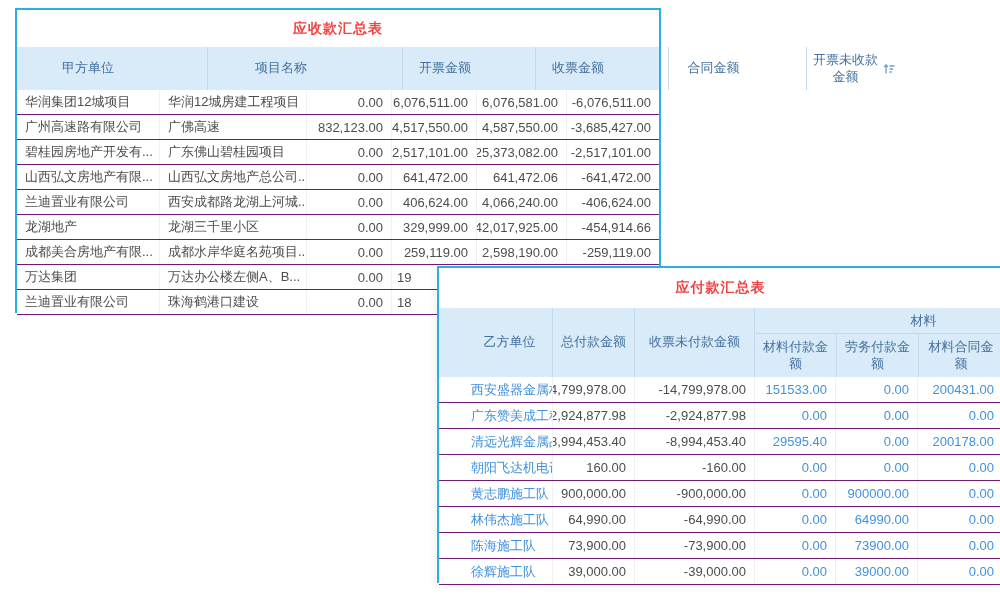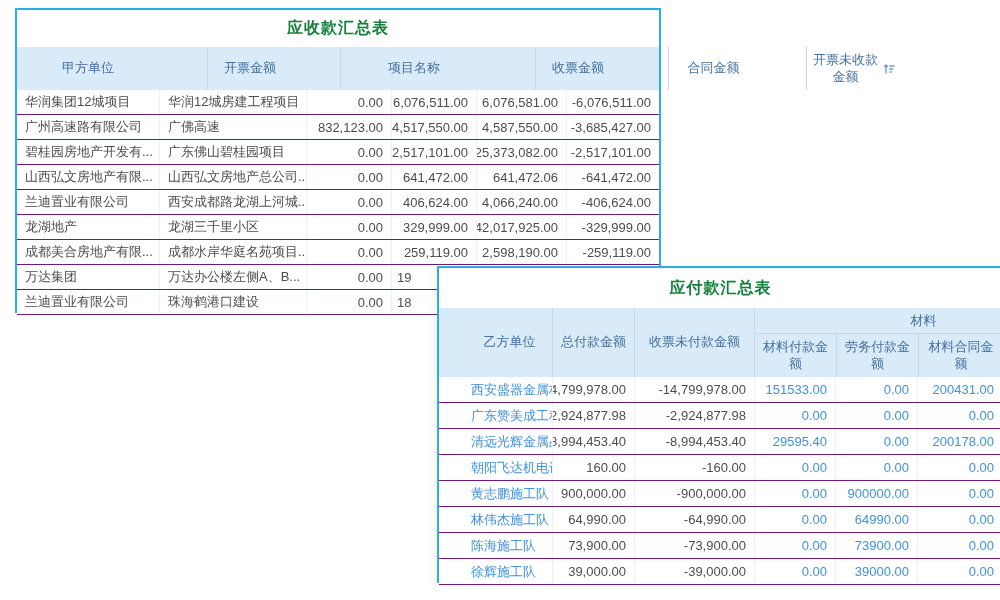--- a/index.html
+++ b/index.html
@@ -1,21 +1,21 @@
 <!DOCTYPE html>
 <html><head>
 <meta charset="utf-8">
 <style>
   html,body{margin:0;padding:0;background:#ffffff;
     font-family:"Liberation Sans","DejaVu Sans",sans-serif;}
   .canvas{position:relative;width:1000px;height:600px;background:#fff;overflow:hidden;}
 
   .tbl{position:absolute;background:#fff;border:2px solid #2baee5;box-sizing:border-box;}
   .tbl-title{display:flex;align-items:center;justify-content:center;
-    font-size:16px;font-weight:bold;color:#15803d;letter-spacing:1px;}
+    font-size:14px;font-weight:bold;color:#ef4444;letter-spacing:1px;}
 
   
   .thead{display:flex;background:#d9eaf8;color:#44719e;}
   .th{box-sizing:border-box;display:flex;align-items:center;justify-content:center;
     text-align:center;font-size:13px;line-height:1.25;border-left:1px solid #c6d9eb;
     padding:0 4px;}
   .th.first{border-left:none;}
   .trow{display:flex;box-sizing:border-box;border-bottom:1px solid #701a75;background:#fff;}
   .td{box-sizing:border-box;display:flex;align-items:center;padding:0 8px;
     font-size:13px;color:#4d4d4d;border-left:1px solid #eef1f5;
@@ -64,22 +64,22 @@
 </head>
 <body>
 
 <div class="canvas">
 
   <section class="tbl receivables">
     <div class="tbl-title">应收款汇总表</div>
 
     <div class="thead">
       <div class="th r1 first">甲方单位</div>
+      <div class="th r2">项目名称</div>
       <div class="th r3">开票金额</div>
-      <div class="th r2">项目名称</div>
       <div class="th r4">收票金额</div>
       <div class="th r5">合同金额</div>
       <div class="th r6">
         <span>开票未收款金额</span>
         <svg class="sort-icon" width="12" height="12" viewBox="0 0 12 12">
           <path d="M3 10.5 V2.5 M1.2 4.2 L3 1.8 L4.8 4.2" fill="none" stroke="#6e9ec6" stroke-width="1.3"></path>
           <path d="M6.5 3 h5 M6.5 6 h3.6 M6.5 9 h2.2" fill="none" stroke="#6e9ec6" stroke-width="1.3"></path>
         </svg>
       </div>
     </div>
@@ -123,21 +123,21 @@
       <div class="td r4 num">406,624.00</div>
       <div class="td r5 num">4,066,240.00</div>
       <div class="td r6 num">-406,624.00</div>
     </div>
     <div class="trow">
       <div class="td r1 first">龙湖地产</div>
       <div class="td r2">龙湖三千里小区</div>
       <div class="td r3 num">0.00</div>
       <div class="td r4 num">329,999.00</div>
       <div class="td r5 num">42,017,925.00</div>
-      <div class="td r6 num">-329,999.00</div>
+      <div class="td r6 num">-454,914.66</div>
     </div>
     <div class="trow">
       <div class="td r1 first">成都美合房地产有限...</div>
       <div class="td r2">成都水岸华庭名苑项目...</div>
       <div class="td r3 num">0.00</div>
       <div class="td r4 num">259,119.00</div>
       <div class="td r5 num">2,598,190.00</div>
       <div class="td r6 num">-259,119.00</div>
     </div>
     <div class="trow">

